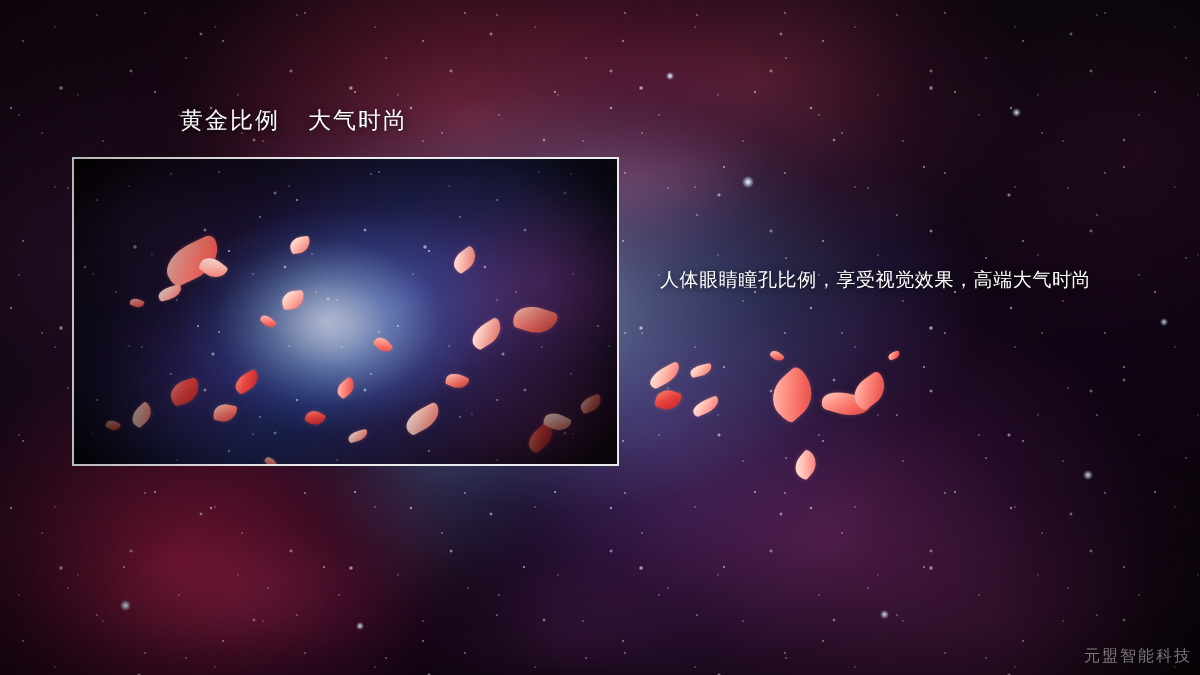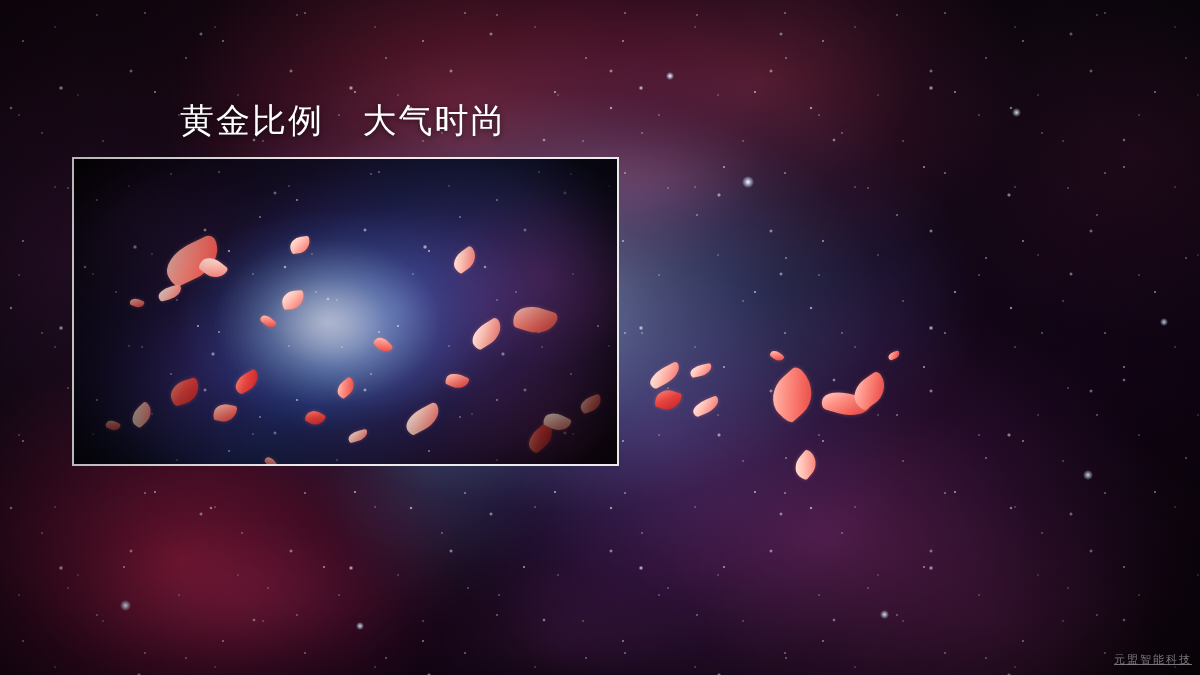--- a/index.html
+++ b/index.html
@@ -139,40 +139,39 @@
     background:linear-gradient(140deg, #fff0ec 0%, #ffc3b7 40%, #fa8d84 75%, #e0574f 100%);
   }
   .petal.deep {
     background:linear-gradient(135deg, #ff8d7e 0%, #e8443f 45%, #b92027 100%);
   }
   .petal.tiny { border-radius:55% 20% 55% 20% / 58% 28% 72% 42%; }
 
   
   #title {
     position:absolute; left:180px; top:100px;
-    font-size:34px; line-height:40px;
+    font-size:23px; line-height:40px;
     color:#ffffff; letter-spacing:2px;
     text-shadow:0 1px 6px rgba(0,0,0,0.65);
     white-space:pre;
   }
   #body-copy {
     position:absolute; left:660px; top:258px;
     width:500px;
   }
   #body-copy .line {
     font-size:19px; line-height:42px;
     color:#ffffff; letter-spacing:0.6px;
     white-space:pre;
     text-shadow:0 1px 6px rgba(0,0,0,0.70);
   }
   #watermark {
     position:absolute; right:8px; bottom:8px;
-    font-size:11px; letter-spacing:2px;
+    font-size:16px; letter-spacing:2px;
     color:rgba(185,185,190,0.62);
-    text-decoration:underline;
   }
 </style>
 </head>
 <body>
 
 <div id="slide">
 
   <div class="nebula-base"></div>
   <div class="nebula-wisp"></div>
   <div class="nebula-core"></div>
@@ -237,17 +236,18 @@
     <div class="petal tiny" style="left:190px;top:300px;width:14px;height:8px;transform:rotate(52deg);"></div>
 
     <div class="panel-vig"></div>
   </div>
 
   <div class="vignette"></div>
 
   <div id="title">黄金比例   大气时尚</div>
 
   <div id="body-copy">
+    <div class="line">人体眼睛瞳孔比例，享受视觉效果，高端大气时尚</div>
   </div>
 
   <div id="watermark">元盟智能科技</div>
 
 </div>
 
 </body></html>

